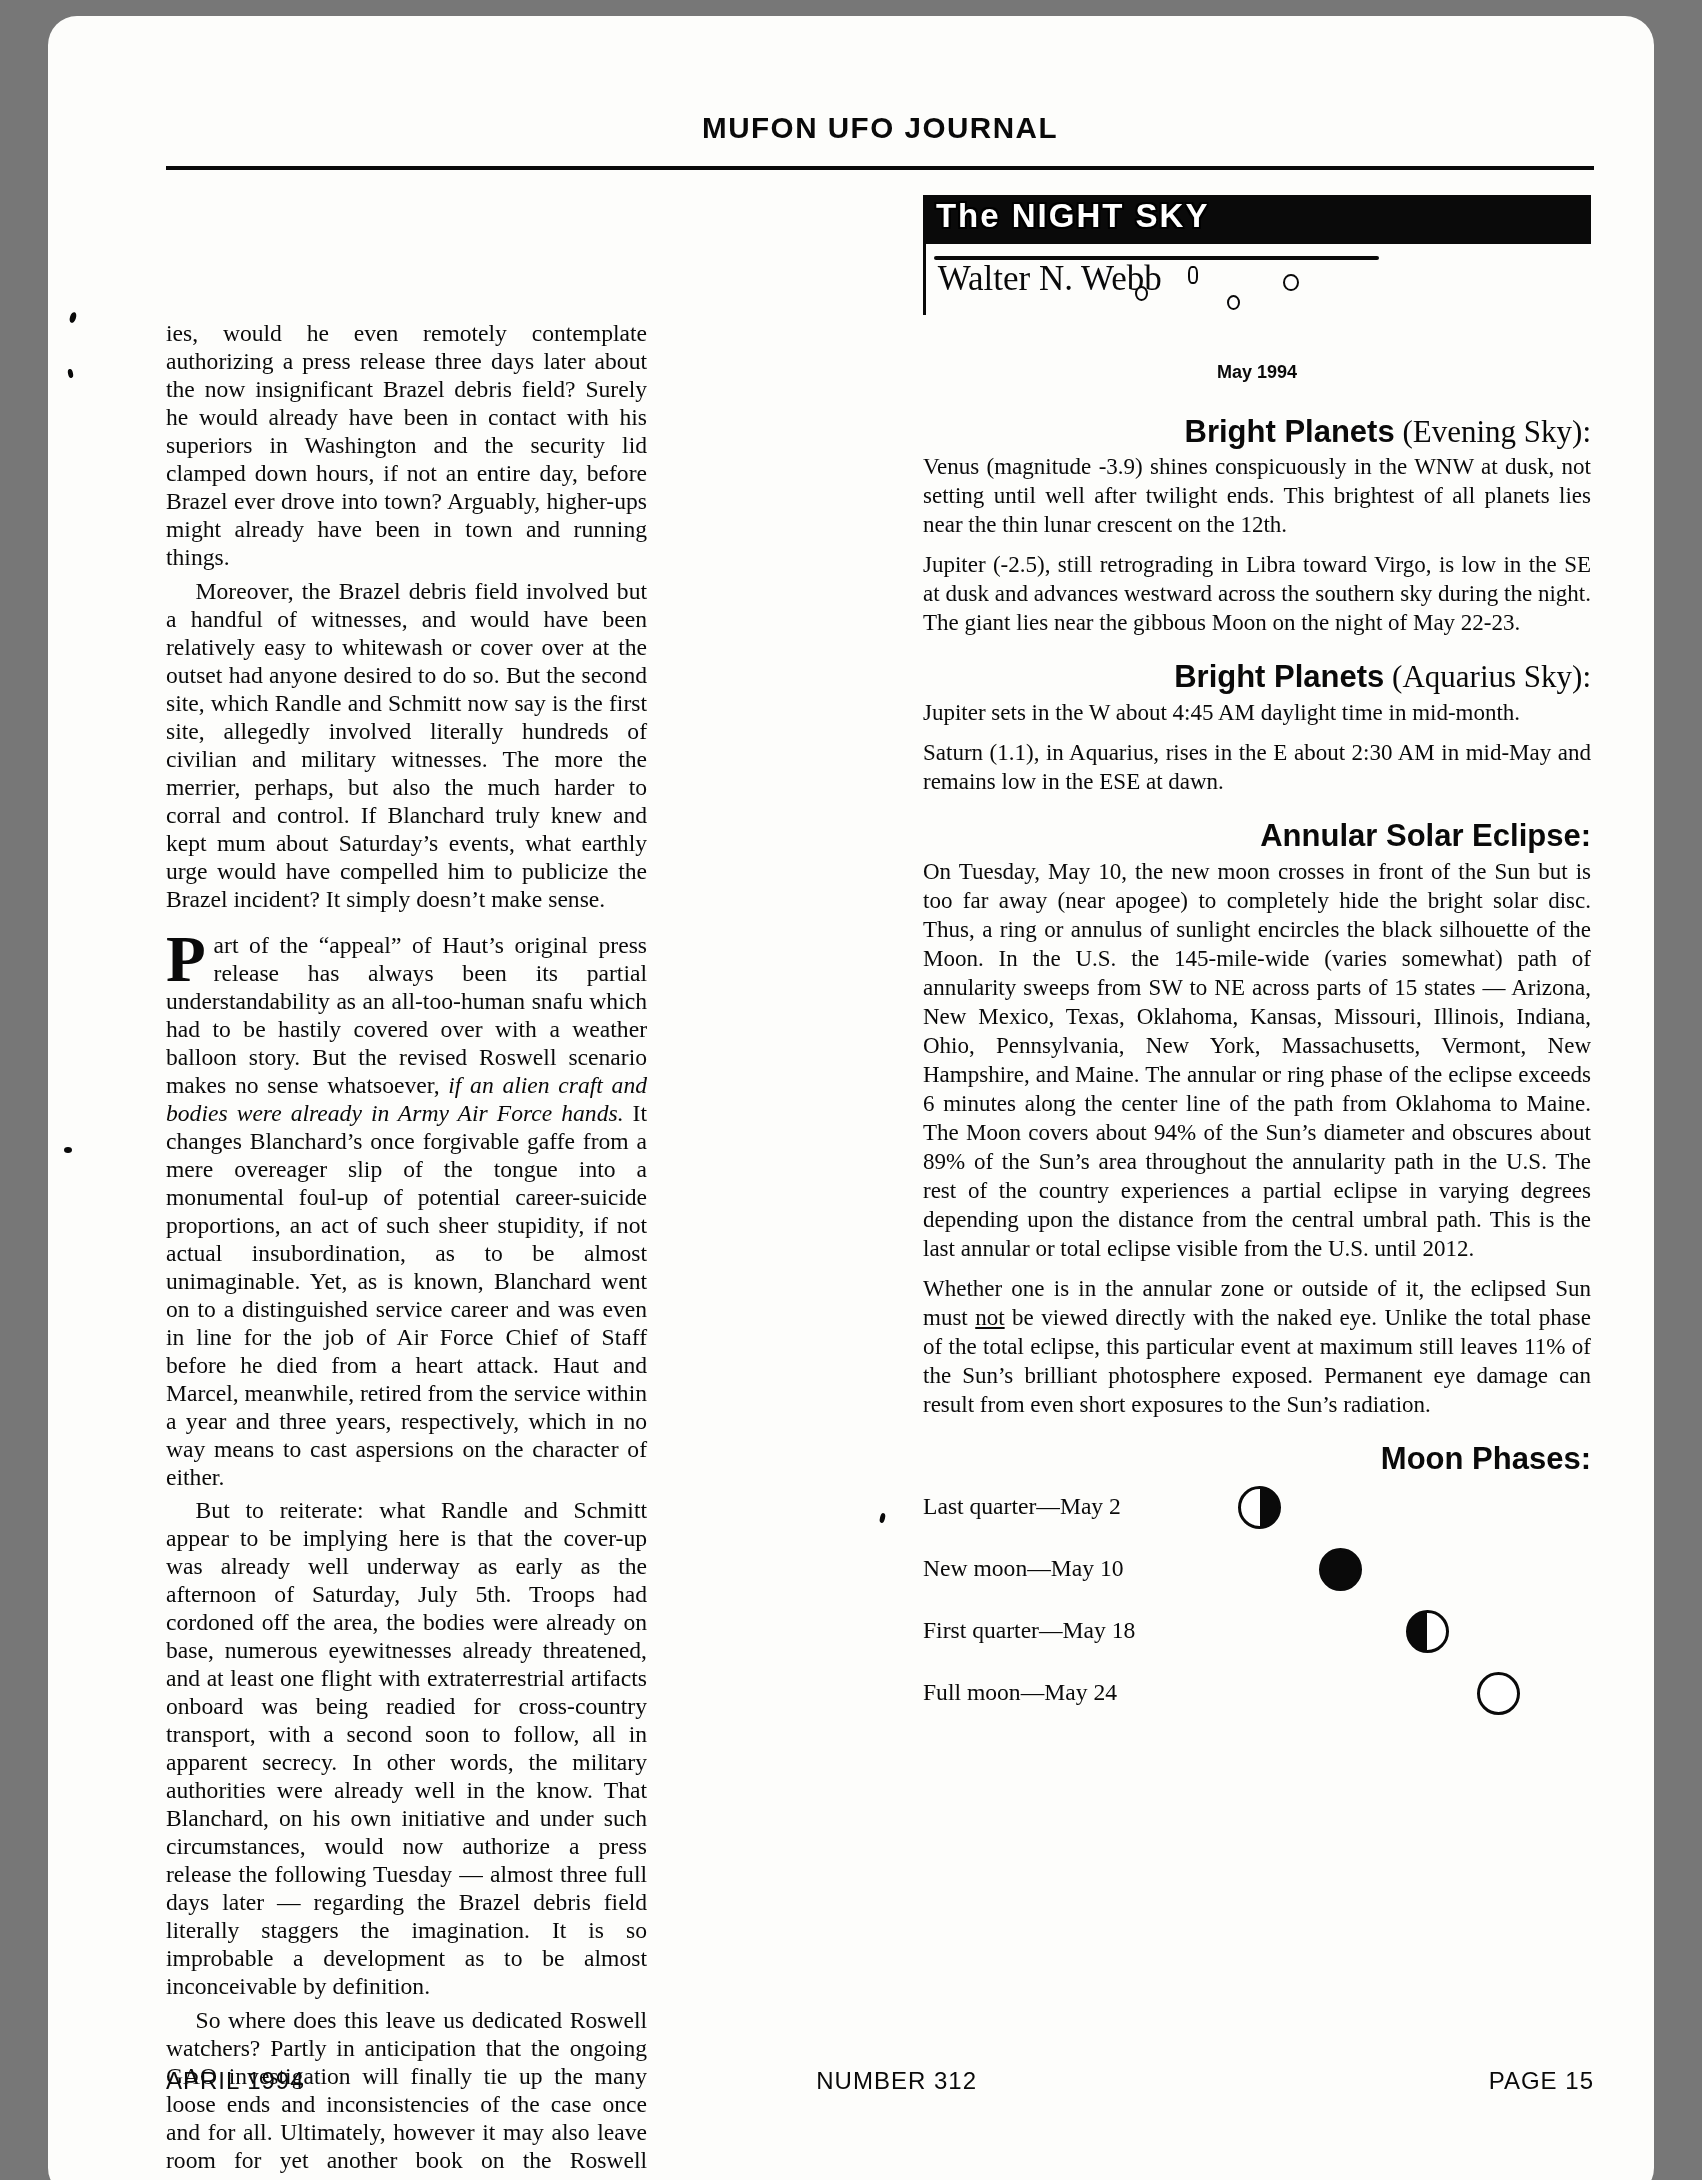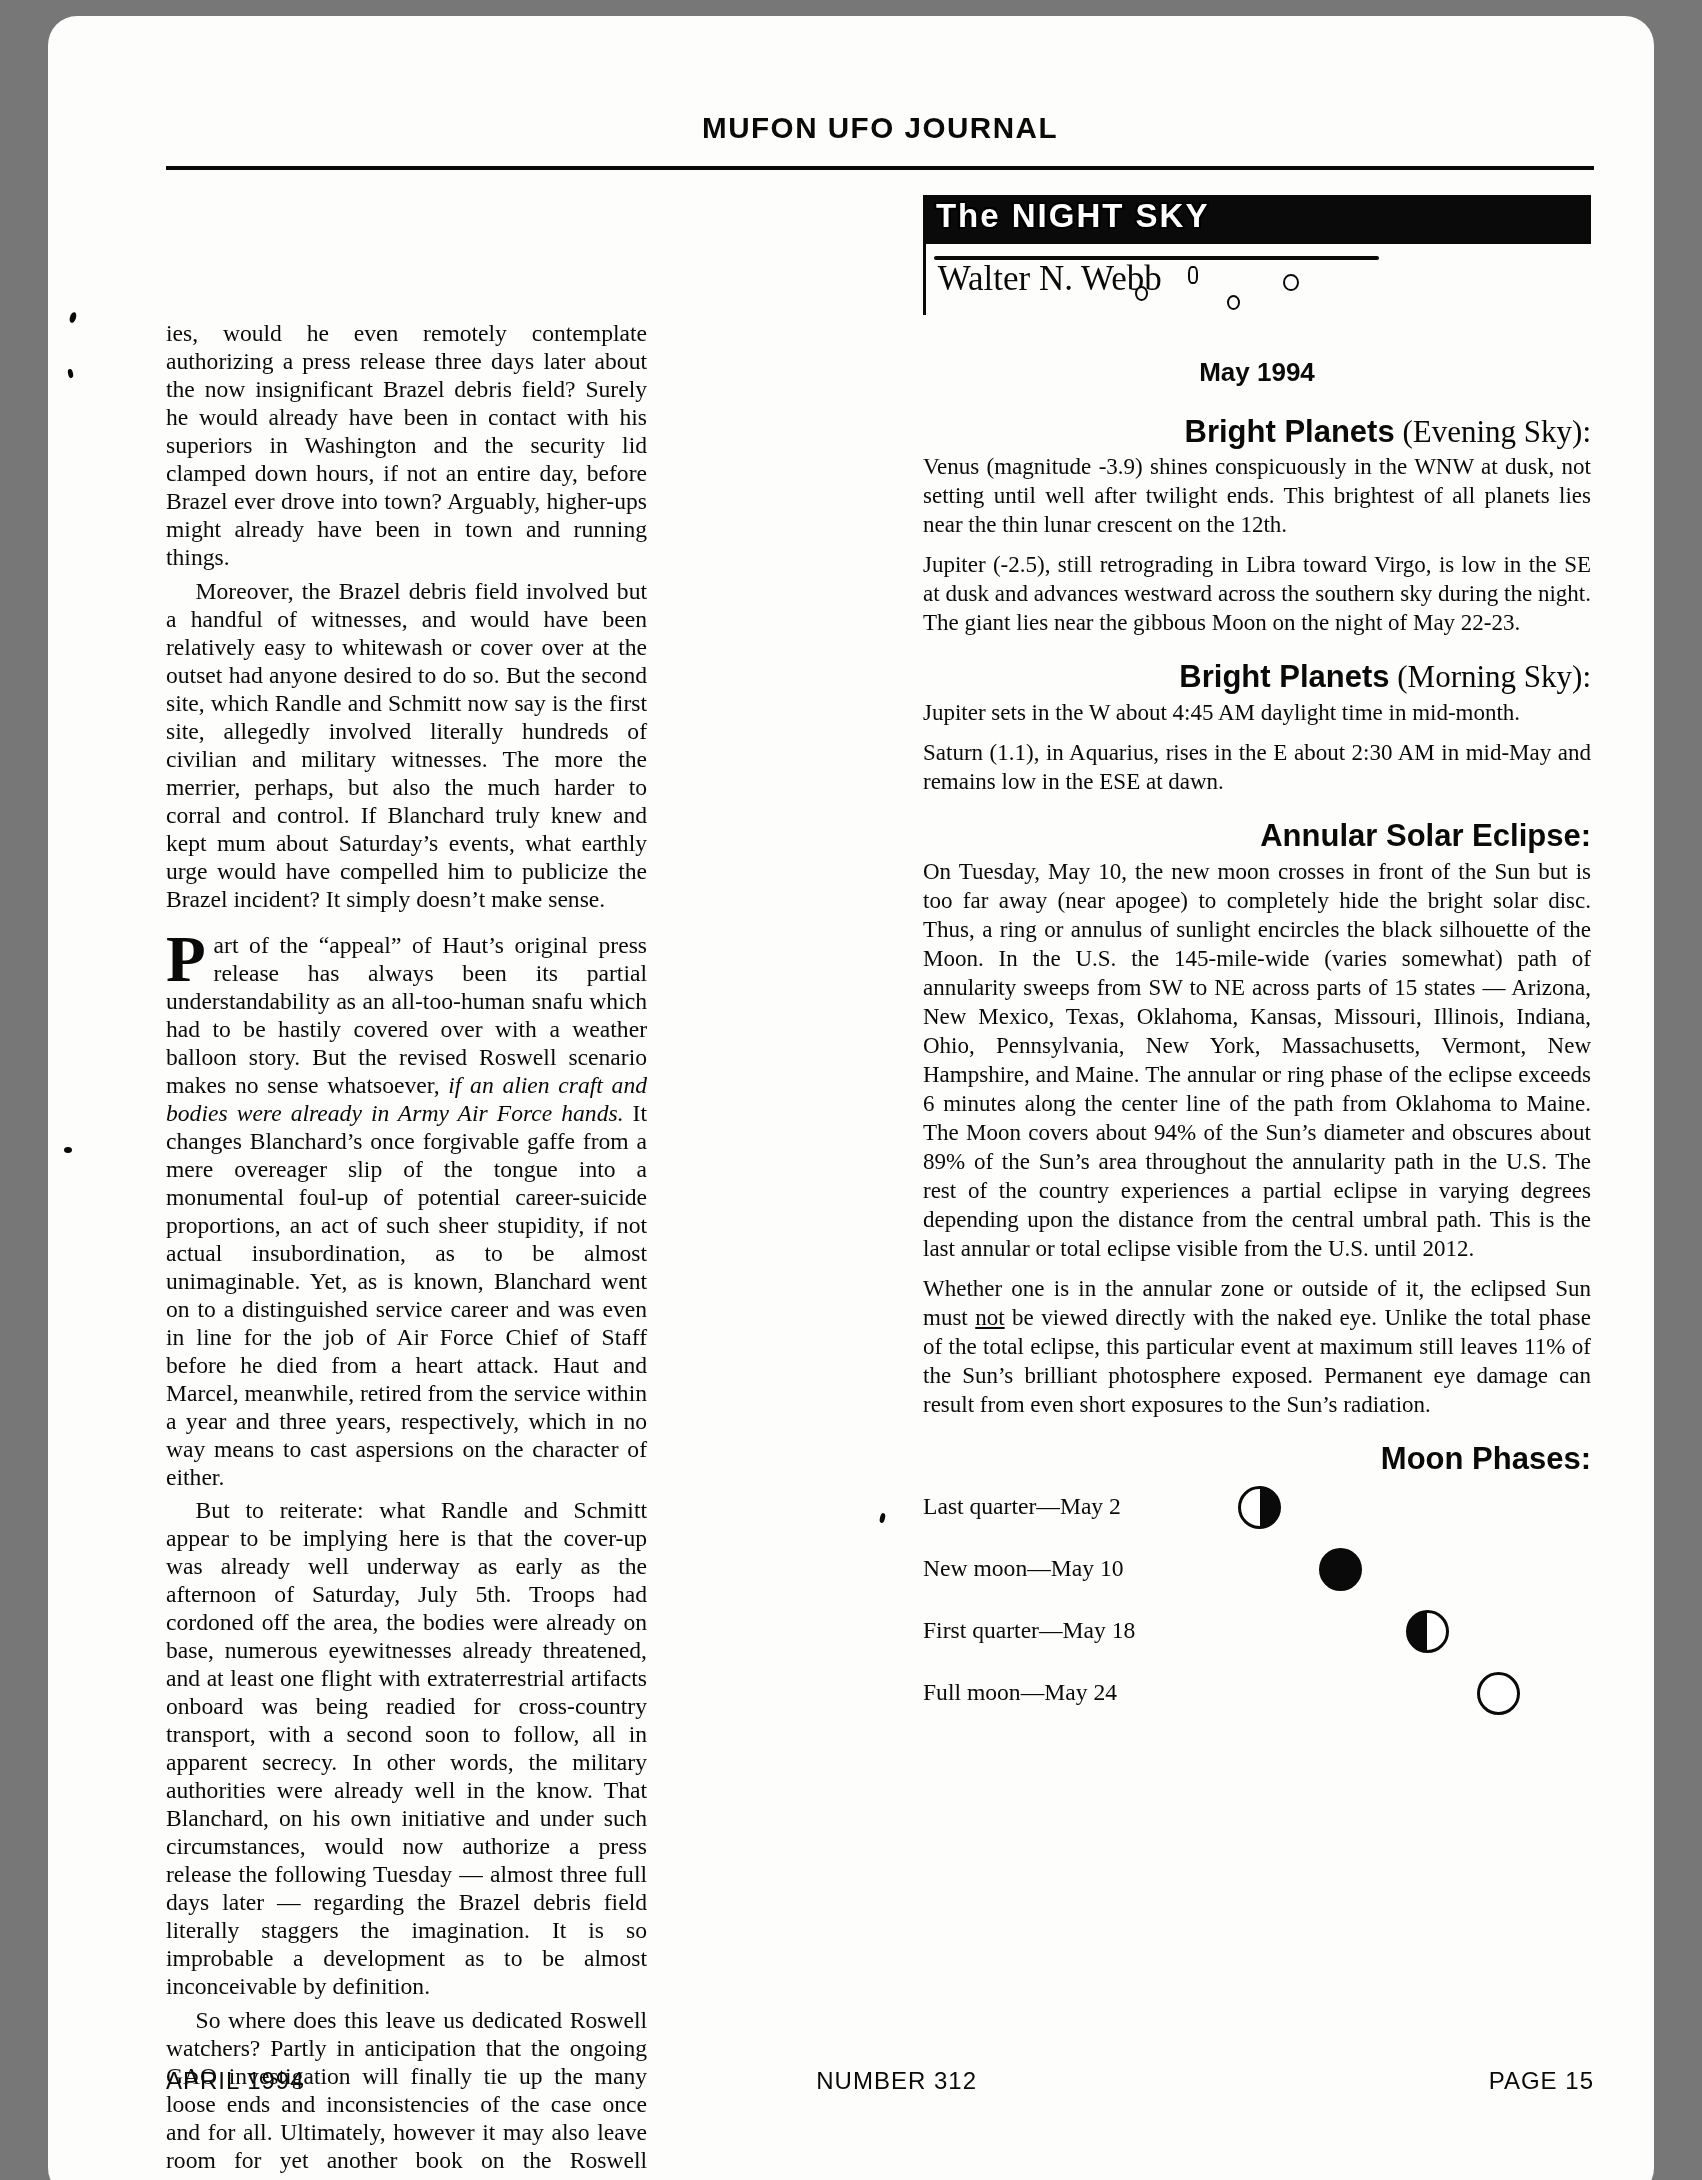--- a/index.html
+++ b/index.html
@@ -58,21 +58,21 @@
     font-family:"Liberation Serif", serif; font-size:35px; color:#0a0a0a; white-space:nowrap;
   }
   .star-speck { position:absolute; border:2px solid #0a0a0a; border-radius:50%; background:#fff; }
   .sp1 { left:209px; top:91px;  width:8.9px;  height:10.8px; }
   .sp2 { left:262px; top:71px;  width:5.9px;  height:13.8px; border-radius:40%; }
   .sp3 { left:301px; top:100px; width:8.9px;  height:10.8px; }
   .sp4 { left:357px; top:79px;  width:11.8px; height:12.8px; }
   
   .month-heading {
     text-align:center; font-family:"Liberation Sans", sans-serif; font-weight:bold;
-    font-size:26px; margin:43px 0 29.6px 0;
+    font-size:18px; margin:43px 0 29.6px 0;
   }
   .section-heading { margin:25.6px 0 5.9px 0; font-size:31px; line-height:29.6px; text-align:right; }
   .section-heading .hb { font-family:"Liberation Sans", sans-serif; font-weight:bold; }
   .section-heading .hr2 { font-family:"Liberation Serif", serif; font-weight:normal; }
   .col-right p { margin:0 0 10.8px 0; }
   .underlined { text-decoration:underline; }
   
   .moon-rows { margin-top:17.7px; }
   .moon-row { position:relative; height:62px; }
   .moon-label { font-size:23.6px; }
@@ -131,21 +131,21 @@
       <span class="star-speck sp3"></span>
       <span class="star-speck sp4"></span>
     </div>
 
     <div class="month-heading">May 1994</div>
 
     <div class="section-heading"><span class="hb">Bright Planets</span><span class="hr2"> (Evening Sky):</span></div>
     <p>Venus (magnitude -3.9) shines conspicuously in the WNW at dusk, not setting until well after twilight ends. This brightest of all planets lies near the thin lunar crescent on the 12th.</p>
     <p>Jupiter (-2.5), still retrograding in Libra toward Virgo, is low in the SE at dusk and advances westward across the southern sky during the night. The giant lies near the gibbous Moon on the night of May 22-23.</p>
 
-    <div class="section-heading"><span class="hb">Bright Planets</span><span class="hr2"> (Morning Sky):</span></div>
+    <div class="section-heading"><span class="hb">Bright Planets</span><span class="hr2"> (Aquarius Sky):</span></div>
     <p>Jupiter sets in the W about 4:45 AM daylight time in mid-month.</p>
     <p>Saturn (1.1), in Aquarius, rises in the E about 2:30 AM in mid-May and remains low in the ESE at dawn.</p>
 
     <div class="section-heading"><span class="hb">Annular Solar Eclipse:</span></div>
     <p>On Tuesday, May 10, the new moon crosses in front of the Sun but is too far away (near apogee) to completely hide the bright solar disc. Thus, a ring or annulus of sunlight encircles the black silhouette of the Moon. In the U.S. the 145-mile-wide (varies somewhat) path of annularity sweeps from SW to NE across parts of 15 states — Arizona, New Mexico, Texas, Oklahoma, Kansas, Missouri, Illinois, Indiana, Ohio, Pennsylvania, New York, Massachusetts, Vermont, New Hampshire, and Maine. The annular or ring phase of the eclipse exceeds 6 minutes along the center line of the path from Oklahoma to Maine. The Moon covers about 94% of the Sun’s diameter and obscures about 89% of the Sun’s area throughout the annularity path in the U.S. The rest of the country experiences a partial eclipse in varying degrees depending upon the distance from the central umbral path. This is the last annular or total eclipse visible from the U.S. until 2012.</p>
     <p><span>Whether one is in the annular zone or outside of it, the eclipsed Sun must </span><span class="underlined">not</span><span> be viewed directly with the naked eye. Unlike the total phase of the total eclipse, this particular event at maximum still leaves 11% of the Sun’s brilliant photosphere exposed. Permanent eye damage can result from even short exposures to the Sun’s radiation.</span></p>
 
     <div class="section-heading"><span class="hb">Moon Phases:</span></div>
     <div class="moon-rows">
       <div class="moon-row">

